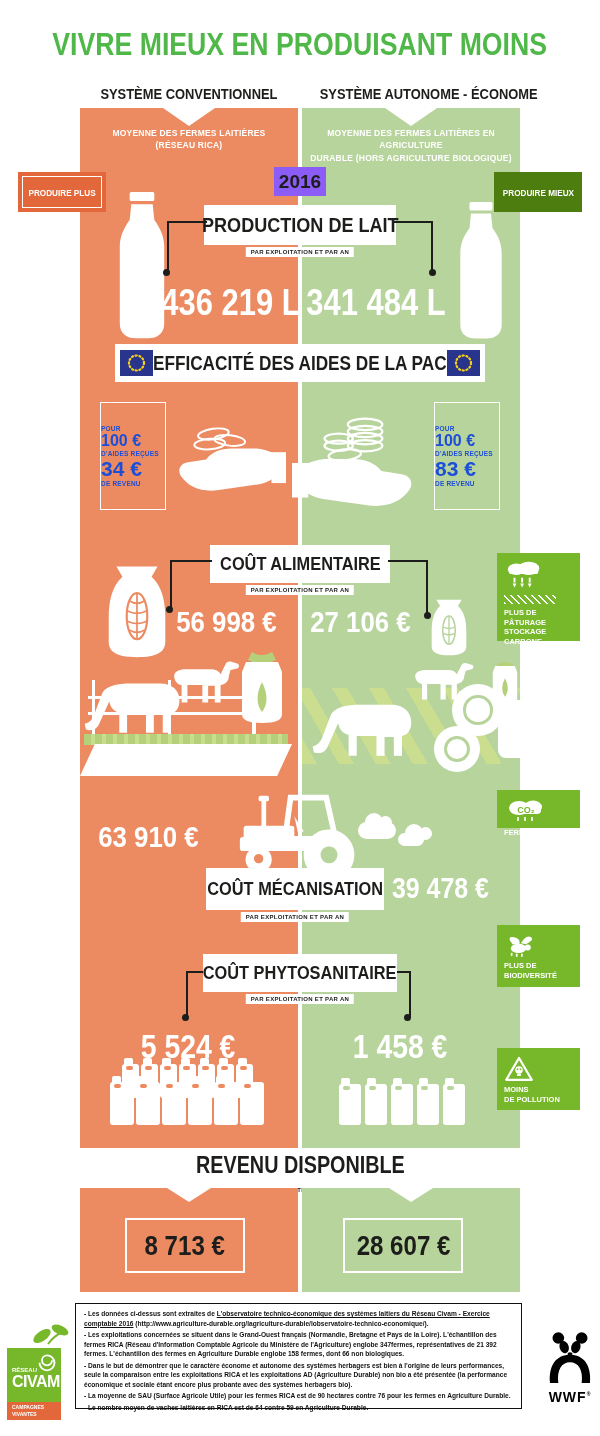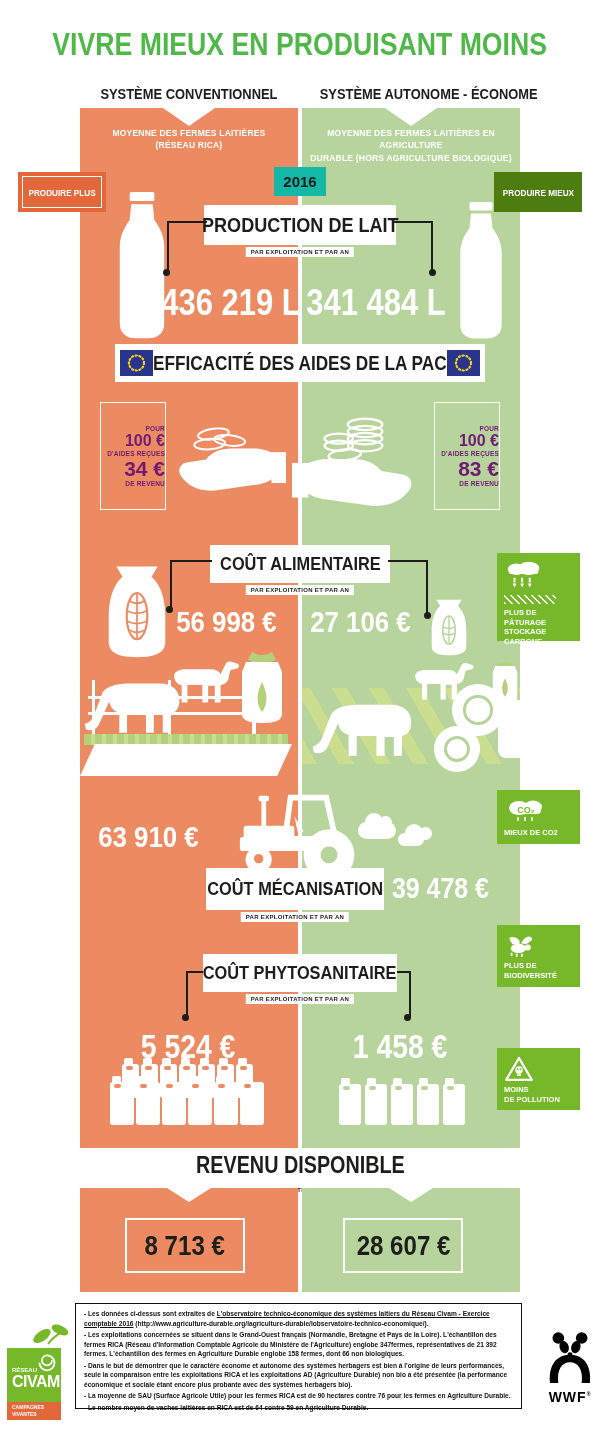--- a/index.html
+++ b/index.html
@@ -20,22 +20,22 @@
   .pbadge{position:absolute;top:172px;width:88px;height:40px;color:#fff;font-weight:700;font-size:9.5px;}
   .secbox{position:absolute;background:#fff;font-weight:700;color:#1d1d1b;}
   .chip{position:absolute;background:#fff;color:#1d1d1b;font-weight:700;font-size:6px;
         padding:2px 5px;letter-spacing:.3px;white-space:nowrap;}
   .conn{position:absolute;border-color:#1d1d1b;}
   .conn-l{border-left:2.5px solid #1d1d1b;border-top:2.5px solid #1d1d1b;}
   .conn-r{border-right:2.5px solid #1d1d1b;border-top:2.5px solid #1d1d1b;}
   .dot{position:absolute;width:7px;height:7px;border-radius:50%;background:#1d1d1b;}
   .bigval{position:absolute;color:#fff;font-weight:700;text-align:center;width:160px;}
   .pacbox{position:absolute;top:402px;width:66px;height:108px;border:1.5px solid #fff;
-          display:flex;flex-direction:column;align-items:flex-end;justify-content:center;
-          color:#701a75;font-weight:700;text-align:center;line-height:1.1;}
+          display:flex;flex-direction:column;align-items:flex-start;justify-content:center;
+          color:#1d4ed8;font-weight:700;text-align:center;line-height:1.1;}
   .pac-s{font-size:6.5px;letter-spacing:.2px;}
   .pac-m{font-size:16px;}
   .pac-b{font-size:21px;}
   .sbadge{position:absolute;left:497px;width:83px;background:#77B82B;color:#fff;font-weight:700;
           font-size:7.5px;line-height:1.3;padding:7px 7px;}
   .hatch{background:repeating-linear-gradient(45deg,#fff 0 1.6px,rgba(255,255,255,0) 1.6px 5px);}
   .cloud{position:absolute;background:#fff;border-radius:10px;}
   .cloud::before{content:"";position:absolute;top:-9px;left:7px;width:18px;height:18px;border-radius:50%;background:#fff;}
   .cloud::after{content:"";position:absolute;top:-6px;left:21px;width:13px;height:13px;border-radius:50%;background:#fff;}
   .can{position:absolute;background:#fff;border-radius:3px;}
@@ -70,21 +70,21 @@
 
   <div class="psub" style="left:89px;width:200px;">
     <div>MOYENNE DES FERMES LAITIÈRES</div>
       <div>(RÉSEAU RICA)</div>
     </div>
   <div class="psub" style="left:306px;width:210px;">
     <div>MOYENNE DES FERMES LAITIÈRES EN AGRICULTURE</div>
       <div>DURABLE (HORS AGRICULTURE BIOLOGIQUE)</div>
     </div>
 
-  <div class="abs ctr" style="left:274px;top:167px;width:52px;height:29px;background:#14b8a6;font-weight:700;font-size:15px;">
+  <div class="abs ctr" style="left:274px;top:167px;width:52px;height:29px;background:#8b5cf6;font-weight:700;font-size:19px;">
       <span>2016</span>
     </div>
 
   <div class="pbadge ctr" style="left:18px;background:#E2683B;outline:1.5px solid #fff;outline-offset:-5px;">
       <span class="cx">PRODUIRE PLUS</span>
     </div>
   <div class="pbadge ctr" style="left:494px;background:#4d7c0f;">
       <span class="cx">PRODUIRE MIEUX</span>
     </div>
 
@@ -259,29 +259,29 @@
 
   <div class="bigval" style="left:68px;top:820px;font-size:30px;">
     <span class="cx">63 910 €</span></div>
   <div class="secbox ctr" style="left:206px;top:868px;width:178px;height:42px;font-size:19px;">
       <span class="cx">COÛT MÉCANISATION</span>
     </div>
   <div class="bigval" style="left:360px;top:872px;font-size:29px;">
     <span class="cx">39 478 €</span></div>
   <div class="chip" style="left:295px;top:912px;transform:translateX(-50%);">PAR EXPLOITATION ET PAR AN</div>
 
-  <div class="sbadge" style="top:790px;height:54px;">
+  <div class="sbadge" style="top:790px;height:38px;">
     <svg width="44" height="26" viewBox="0 0 44 26">
       <ellipse cx="15" cy="11" rx="10" ry="7" fill="#fff"></ellipse>
         <ellipse cx="29" cy="10" rx="9" ry="6.5" fill="#fff"></ellipse>
       <rect x="7" y="9" width="30" height="8" rx="4" fill="#fff"></rect>
       <text x="22" y="15.5" font-size="9" font-weight="bold" fill="#77B82B" text-anchor="middle">CO₂</text>
       <path d="M14 20v4M21 20v4M28 20v4" stroke="#fff" stroke-width="1.6"></path>
     </svg>
-    <div style="margin-top:2px;">MIEUX DE CO2</div>
+    <div style="margin-top:2px;">FERMES DE CO2</div>
   </div>
 
   <div class="secbox ctr" style="left:203px;top:954px;width:194px;height:38px;font-size:19px;">
       <span class="cx">COÛT PHYTOSANITAIRE</span>
     </div>
   <div class="chip" style="left:300px;top:994px;transform:translateX(-50%);">PAR EXPLOITATION ET PAR AN</div>
   <div class="conn conn-l" style="left:186px;top:971px;width:17px;height:47px;"></div>
   <div class="dot" style="left:182px;top:1014px;"></div>
   <div class="conn conn-r" style="left:397px;top:971px;width:14px;height:47px;"></div>
   <div class="dot" style="left:404px;top:1014px;"></div>

